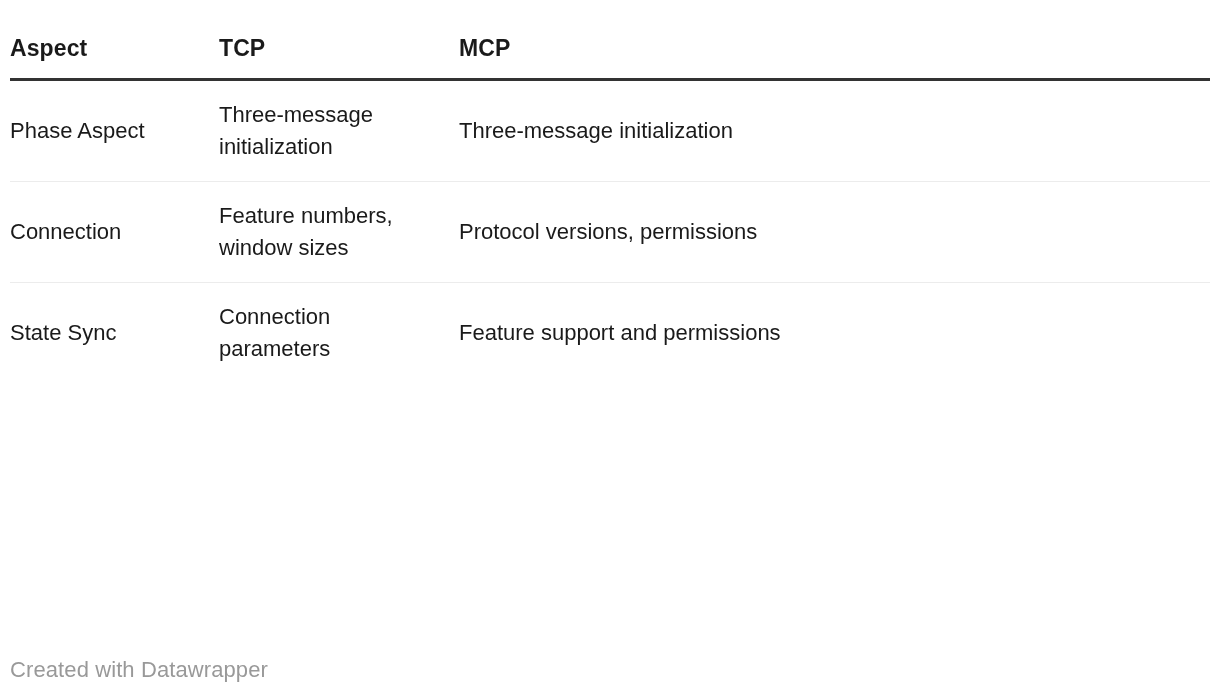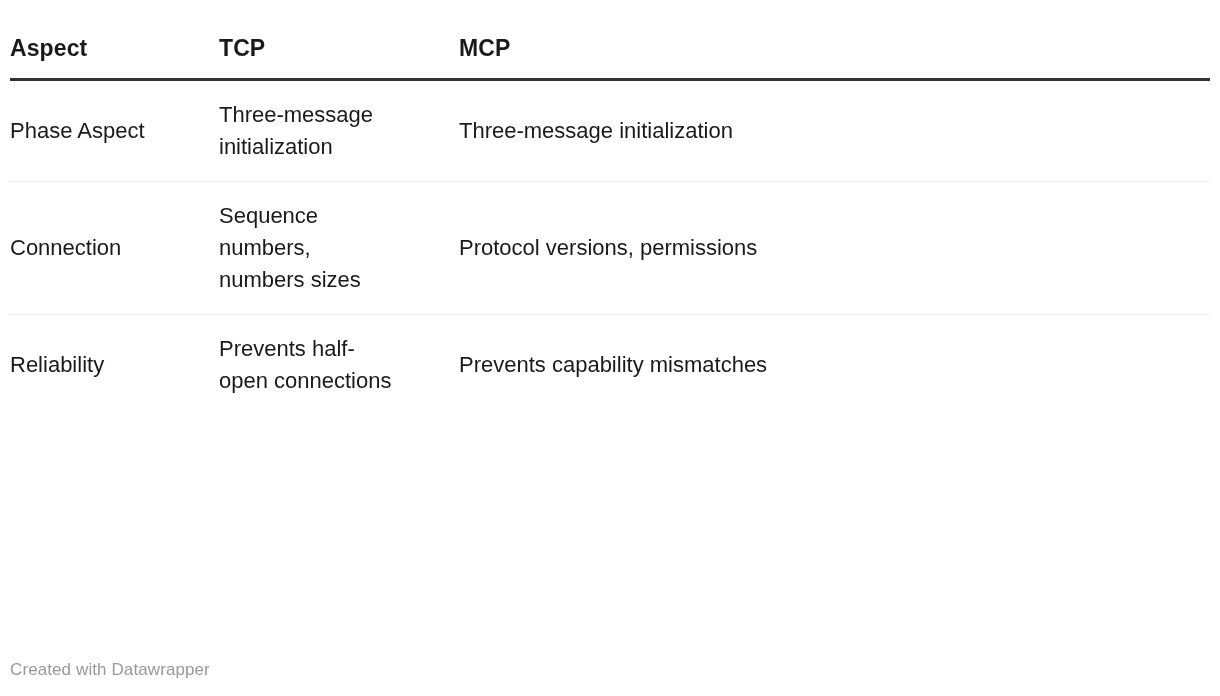--- a/index.html
+++ b/index.html
@@ -71,21 +71,21 @@
   }
 
   .cell-mcp-inner {
     display: block;
   }
 
   .footer-credit {
     position: absolute;
     left: 10px;
     top: 659px;
-    font-size: 17px;
+    font-size: 22px;
     line-height: 22px;
     color: #999999;
     letter-spacing: 0.1px;
     white-space: nowrap;
   }
 </style>
 </head>
 <body>
 
 <div class="page">
@@ -113,35 +113,35 @@
           </td>
         <td>
             <span class="cell-mcp-inner">Three-message initialization</span>
           </td>
       </tr>
       <tr>
         <td>
             <span class="cell-aspect-inner">Connection</span>
           </td>
         <td>
-            <span class="cell-tcp-inner">Sequence numbers, numbers sizes</span>
+            <span class="cell-tcp-inner">Feature numbers, window sizes</span>
           </td>
         <td>
             <span class="cell-mcp-inner">Protocol versions, permissions</span>
           </td>
       </tr>
       <tr>
         <td>
-            <span class="cell-aspect-inner">Reliability</span>
+            <span class="cell-aspect-inner">State Sync</span>
           </td>
         <td>
-            <span class="cell-tcp-inner">Prevents half-open connections</span>
+            <span class="cell-tcp-inner">Connection parameters</span>
           </td>
         <td>
-            <span class="cell-mcp-inner">Prevents capability mismatches</span>
+            <span class="cell-mcp-inner">Feature support and permissions</span>
           </td>
       </tr>
     </tbody>
   </table>
 
   <div class="footer-credit">Created with Datawrapper</div>
 
 </div>
 
 </body></html>

